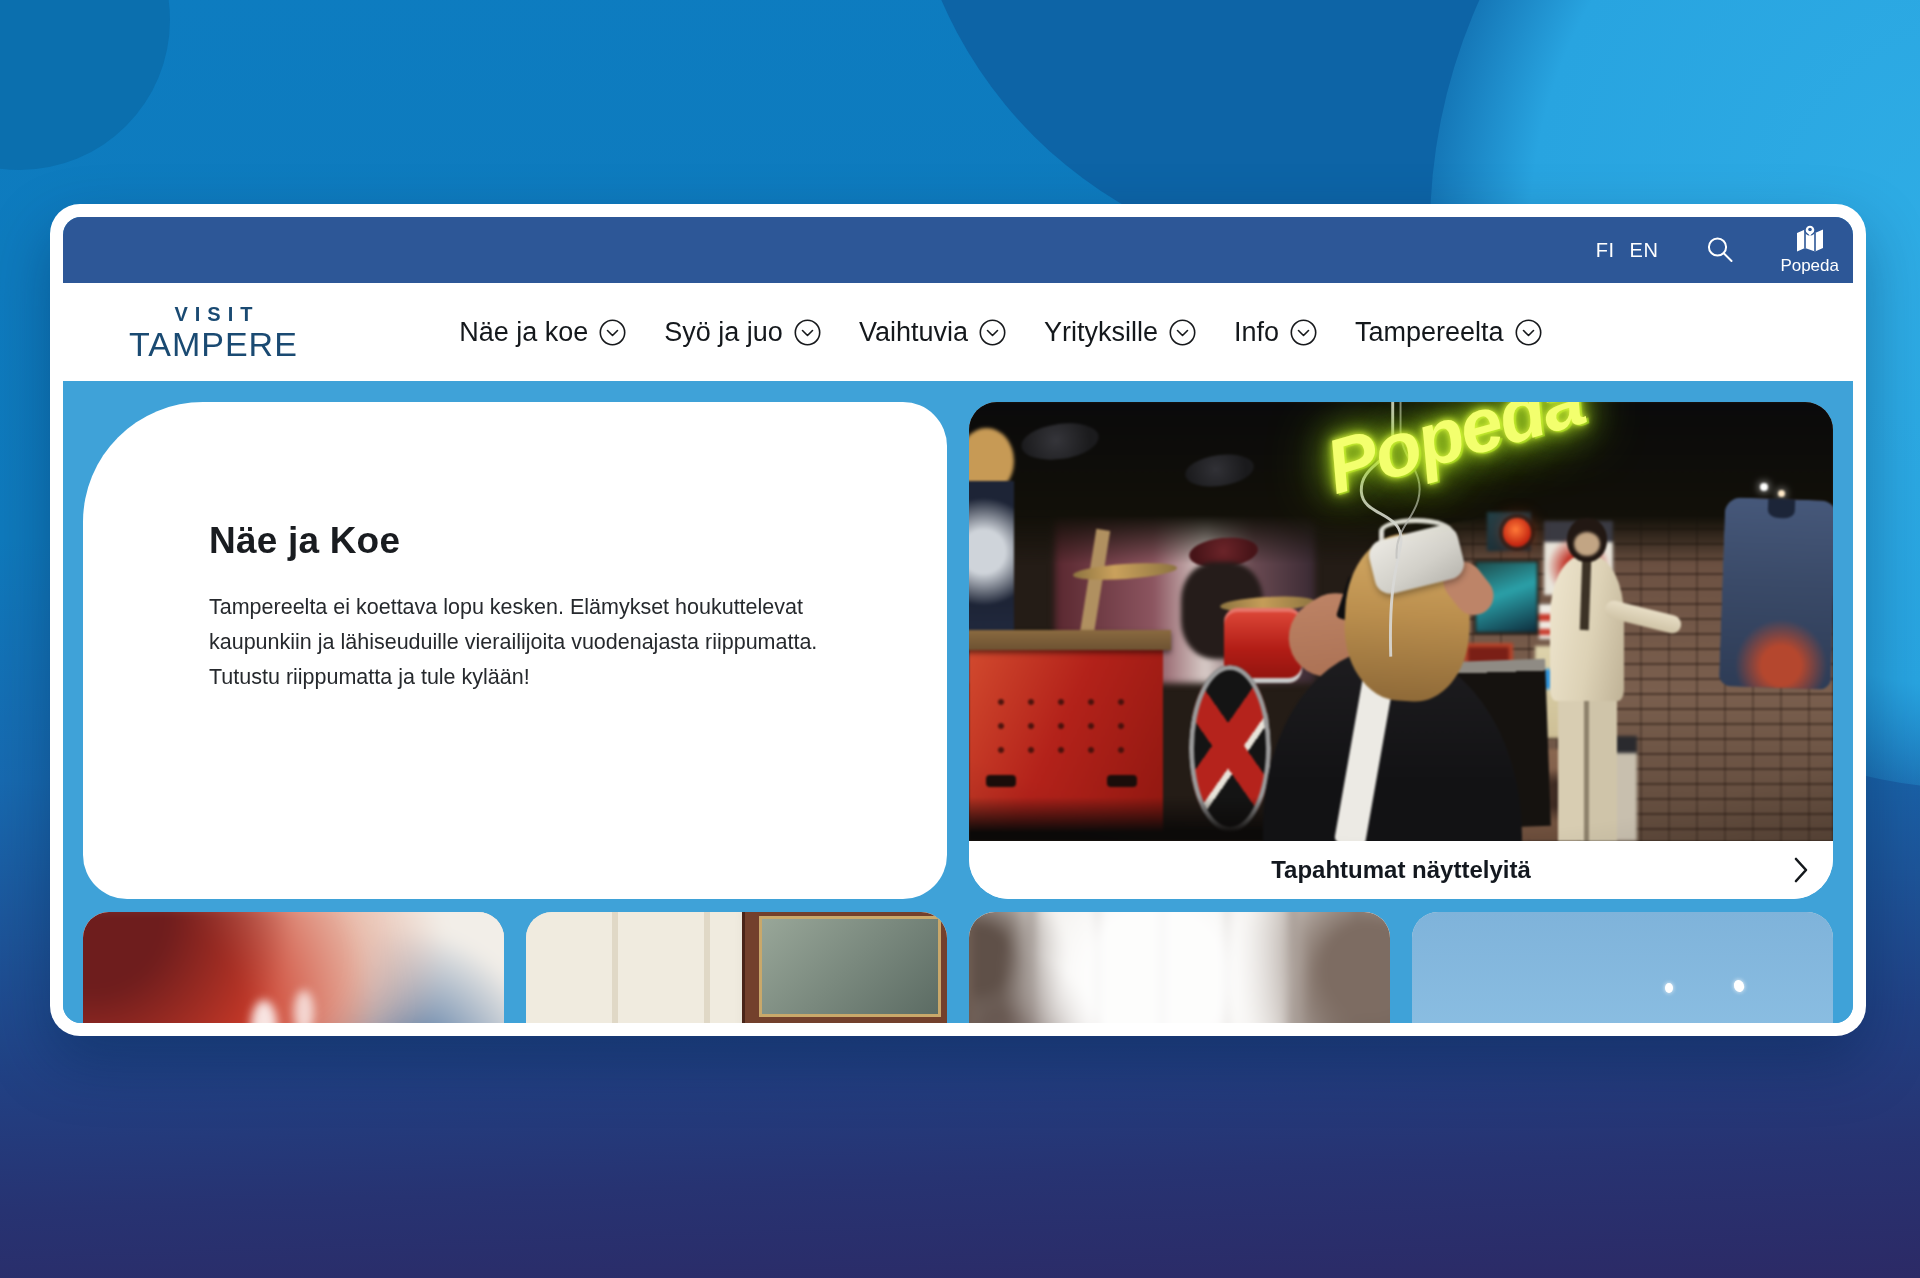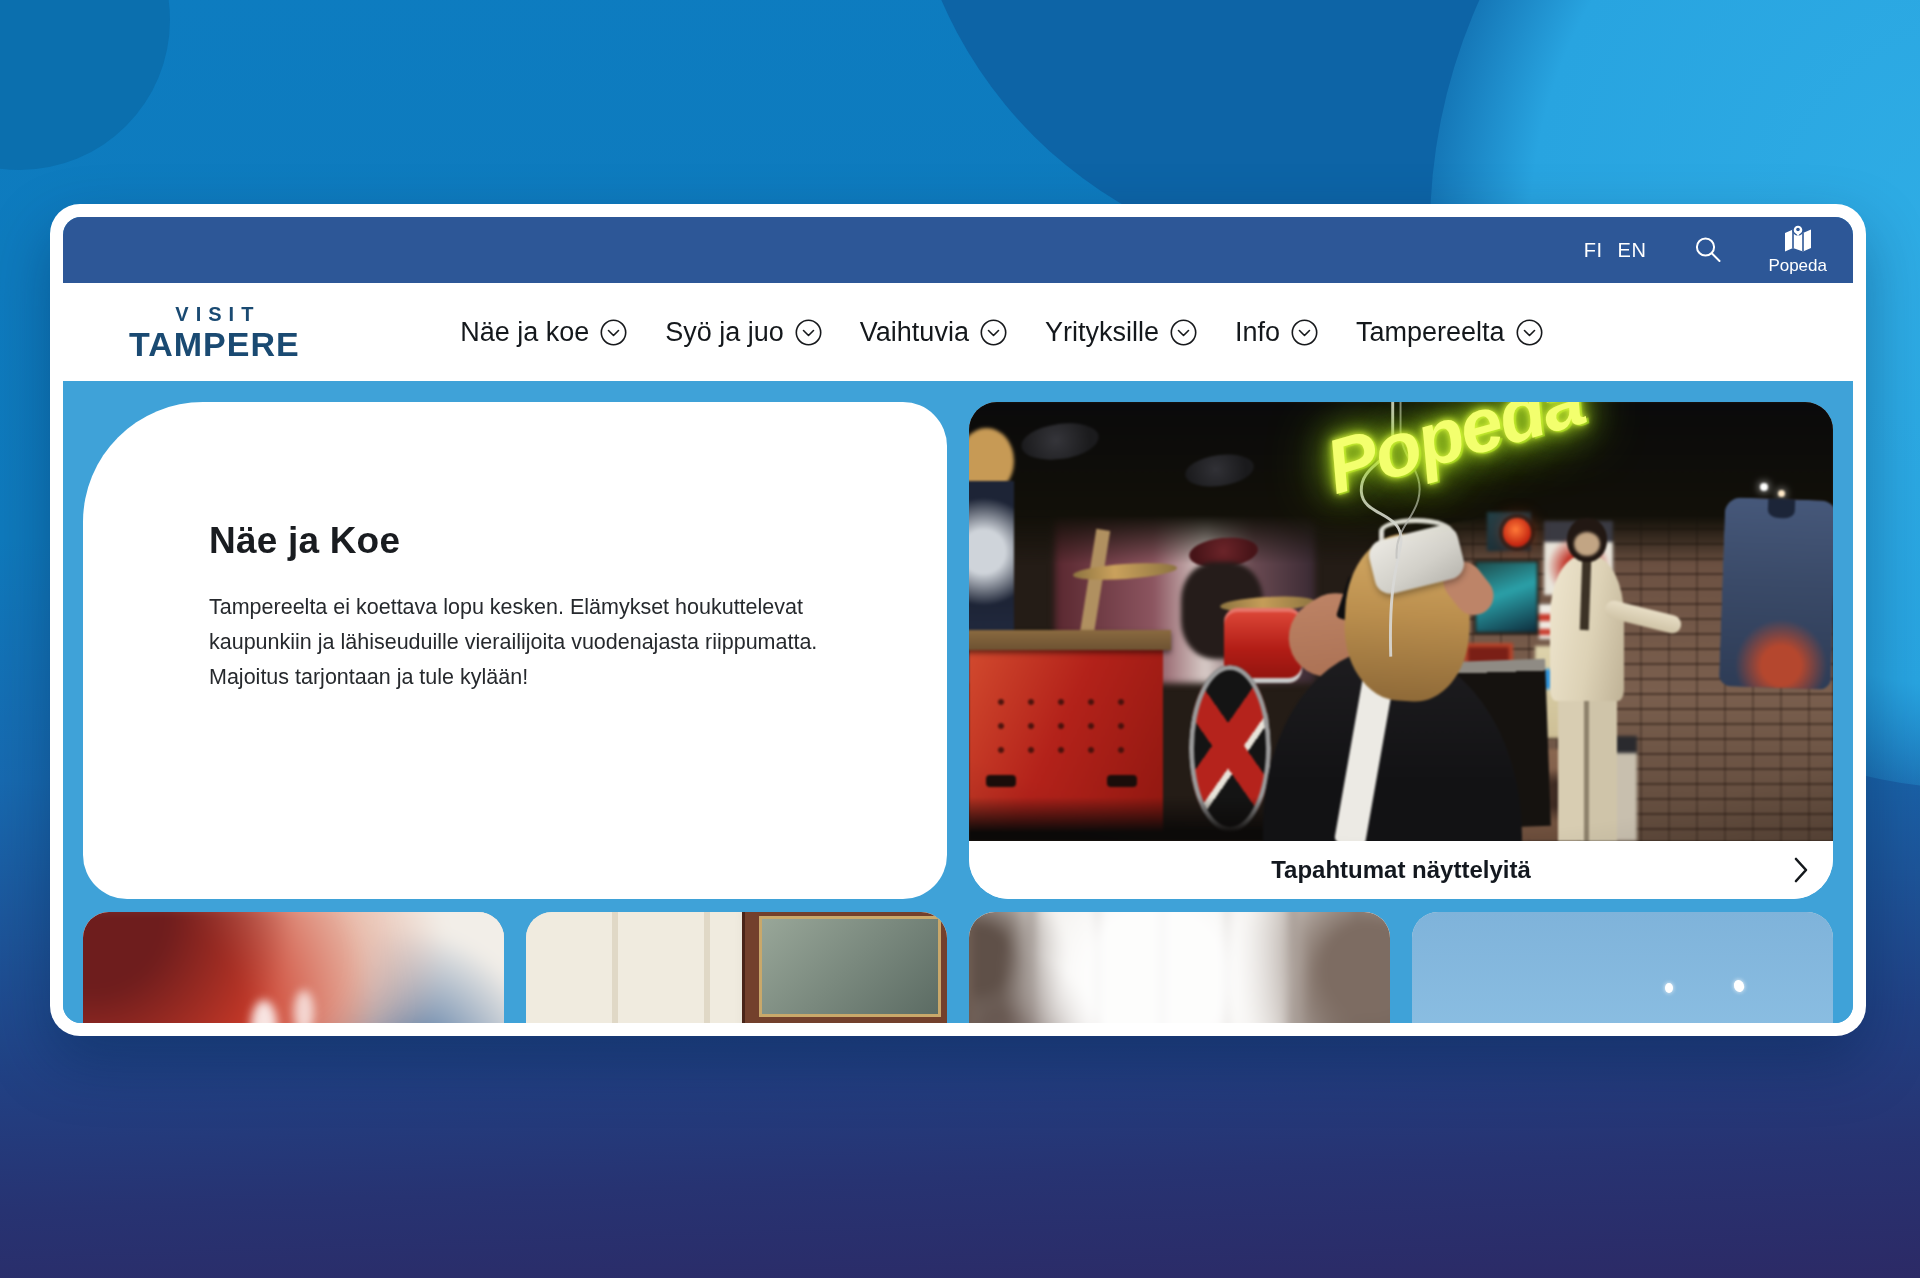--- a/index.html
+++ b/index.html
@@ -15,32 +15,32 @@
   .c-right-cyan{left:1430px;top:-330px;width:1120px;height:1120px;
     background:radial-gradient(circle,#2fade5 0%,#28a4e0 58%,rgba(40,164,224,0) 76%);}
   
   .window{position:absolute;left:50px;top:204px;width:1816px;height:832px;
     background:#fff;border-radius:30px;padding:13px;box-sizing:border-box;
     box-shadow:0 26px 60px rgba(2,30,70,.35);}
   .win-inner{width:100%;height:100%;border-radius:18px;overflow:hidden;
     display:flex;flex-direction:column;background:#3fa2d8;}
   
   .topbar{height:66px;flex:0 0 66px;background:#2d5797;display:flex;align-items:center;
-    justify-content:flex-end;padding-right:20px;color:#fff;}
+    justify-content:flex-end;padding-right:8px;color:#fff;}
   .lang{display:flex;gap:15px;align-items:center;margin-right:46px;font-size:20px;letter-spacing:.5px;}
   .lang a{color:#fff;cursor:pointer;}
   .lang .active{text-underline-offset:6px;text-decoration-thickness:1.5px;}
   .search-btn{margin-right:44px;display:flex;align-items:center;cursor:pointer;}
   .map-btn{display:flex;flex-direction:column;align-items:center;gap:2px;cursor:pointer;margin-right:6px;}
   .map-btn span{font-size:17px;}
   
   .navbar{height:98px;flex:0 0 98px;background:#fff;display:flex;align-items:center;padding:0 30px 0 66px;}
   .logo{color:#1a4a72;text-align:center;line-height:1;cursor:pointer;flex:0 0 auto;}
   .logo .l1{font-size:20px;font-weight:700;letter-spacing:7px;margin-right:-7px;display:block;}
-  .logo .l2{font-size:34px;font-weight:700;letter-spacing:1px;display:block;margin-top:3px;}
+  .logo .l2{font-size:34px;font-weight:400;letter-spacing:1px;display:block;margin-top:3px;}
   nav{display:flex;gap:38px;margin:0 auto;padding-right:120px;}
   .nav-item{display:flex;align-items:center;gap:11px;font-size:27px;font-weight:500;color:#14181c;cursor:pointer;white-space:nowrap;}
   
   .content{flex:1;background:#3fa2d8;padding:21px 20px 0 20px;overflow:hidden;
     display:grid;grid-template-columns:repeat(4,1fr);grid-template-rows:497px 170px;gap:13px 22px;}
   .intro-card{grid-column:1/3;background:#fff;border-radius:120px 44px 44px 44px;
     padding:118px 92px 0 126px;box-sizing:border-box;}
   .intro-card h1{margin:0 0 28px 0;font-size:37px;font-weight:700;color:#191c20;letter-spacing:.2px;}
   .intro-card p{margin:0;font-size:21.5px;line-height:1.62;color:#26292d;max-width:660px;}
   .feature-card{grid-column:3/5;border-radius:28px 28px 40px 40px;overflow:hidden;
@@ -295,21 +295,21 @@
               </svg>
           </span>
         </div>
       </nav>
     </div>
 
     <div class="content">
 
       <div class="intro-card">
         <h1>Näe ja Koe</h1>
-        <p>Tampereelta ei koettava lopu kesken. Elämykset houkuttelevat kaupunkiin ja lähiseuduille vierailijoita vuodenajasta riippumatta. Majoitus tarjontaan ja tule kylään!</p>
+        <p>Tampereelta ei koettava lopu kesken. Elämykset houkuttelevat kaupunkiin ja lähiseuduille vierailijoita vuodenajasta riippumatta. Tutustu riippumatta ja tule kylään!</p>
       </div>
 
       <div class="feature-card">
         <div class="photo">
           <div class="ph-blurwrap">
             <div class="ph ph-screen"></div>
             <div class="ph ph-brick"></div>
             <div class="ph ph-wallslope"></div>
             <div class="ph ph-ceiling"></div>
             <div class="ph ph-speaker1"></div>

